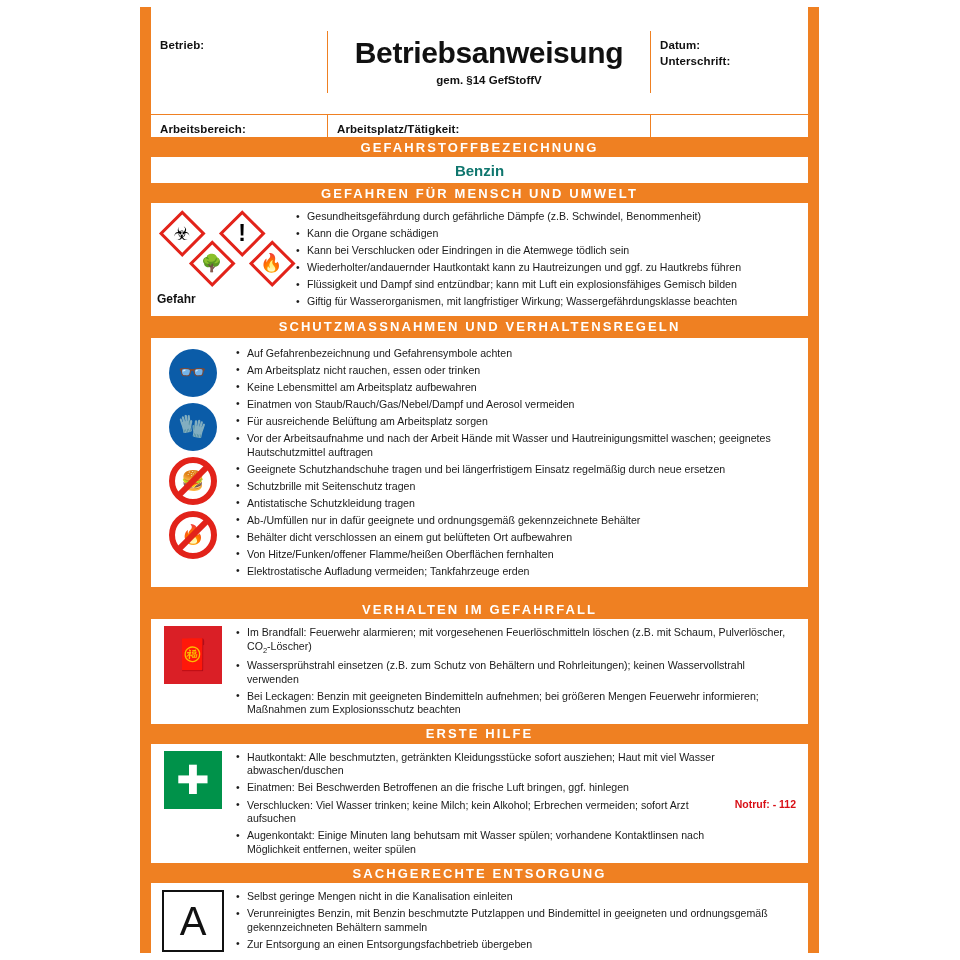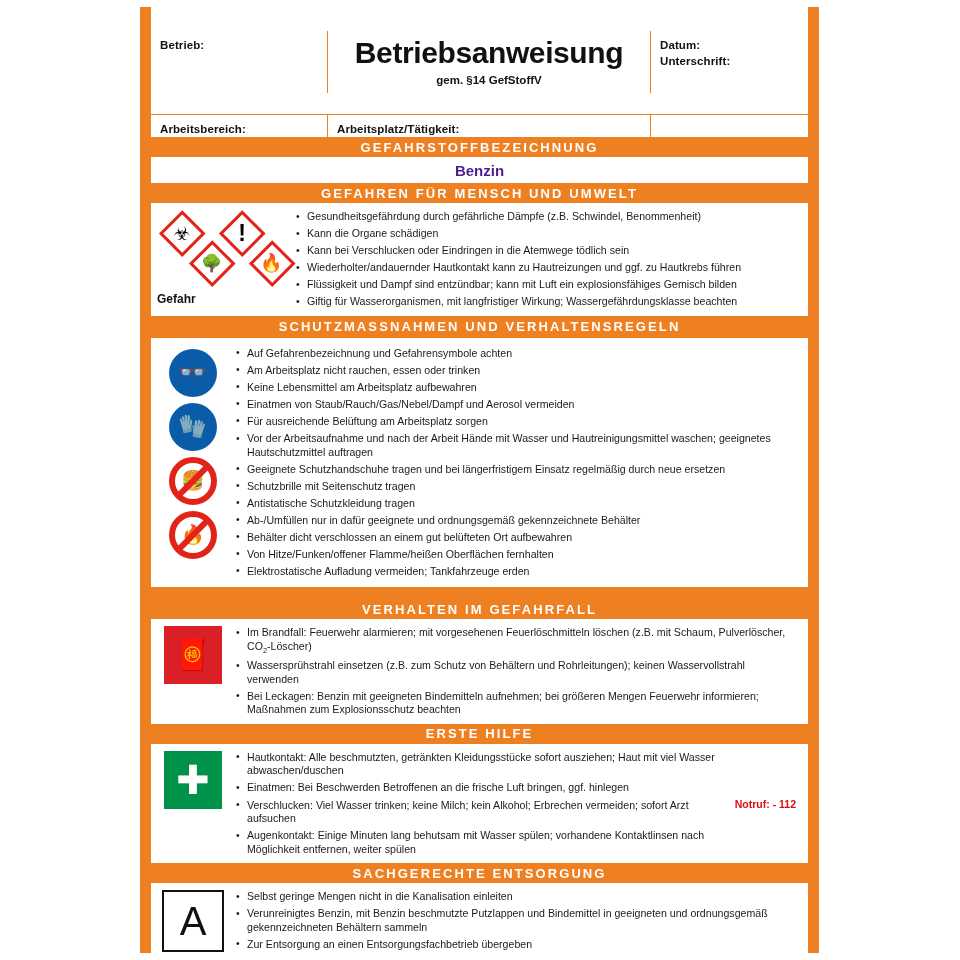--- a/index.html
+++ b/index.html
@@ -39,21 +39,21 @@
   .txt-col{flex:1;padding-left:6px;padding-right:6px;}
 
   ul.bl{list-style:none;margin:0;padding:0;}
   ul.bl li{position:relative;padding-left:12px;margin-bottom:3.5px;
            font-size:10.6px;line-height:1.28;color:#1a1a1a;}
   ul.bl li:before{content:"\2022";position:absolute;left:1px;top:-0.5px;
                   font-size:10.5px;color:#1a1a1a;}
   ul.bl li:last-child{margin-bottom:0;}
 
   .name-field{height:26px;display:flex;align-items:center;justify-content:center;
-              font-size:15px;font-weight:bold;color:#4c1d95;}
+              font-size:15px;font-weight:bold;color:#0f766e;}
 
   
   .ghs-wrap{position:relative;width:132px;height:96px;}
   .ghs{position:absolute;width:46px;height:46px;}
   .ghs .dm{position:absolute;left:50%;top:50%;width:32.5px;height:32.5px;
            margin:-16.25px 0 0 -16.25px;transform:rotate(45deg);
            background:#ffffff;border:3.4px solid #e2231a;box-sizing:border-box;}
   .ghs .gl{position:absolute;left:0;top:0;width:46px;height:46px;
            display:flex;align-items:center;justify-content:center;
            font-size:20px;line-height:1;color:#000;}

